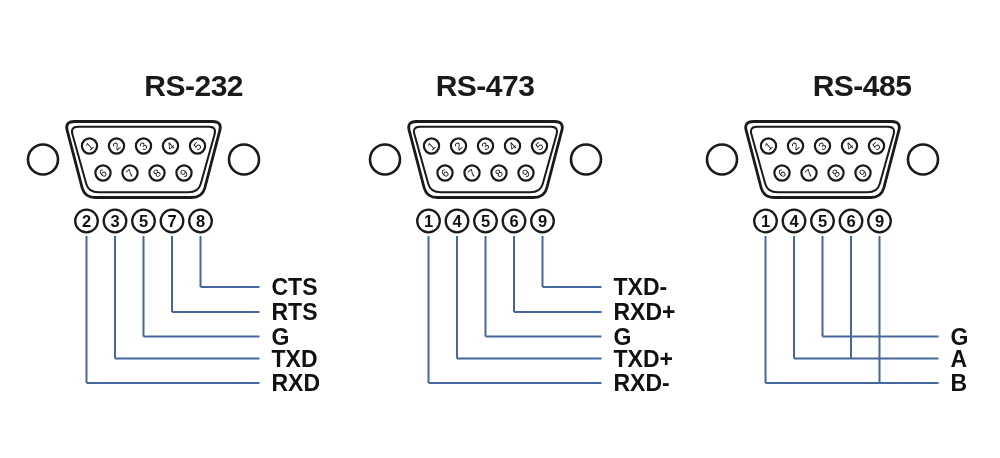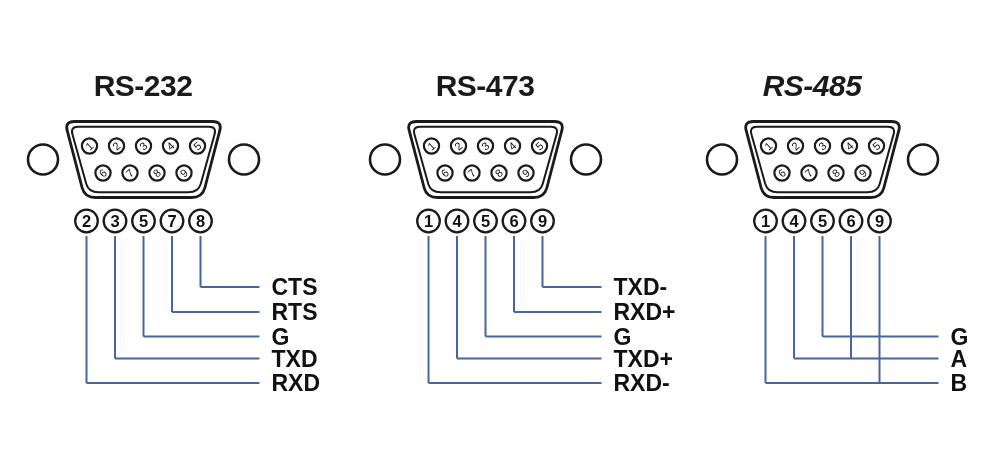--- a/index.html
+++ b/index.html
@@ -4,23 +4,23 @@
 <style>
   html,body{margin:0;padding:0;background:#ffffff;}
   body{width:1000px;height:458px;overflow:hidden;
        font-family:"Liberation Sans", sans-serif;}
   .stage{position:relative;width:1000px;height:458px;background:#ffffff;}
   .diagram-title{
     position:absolute;top:71px;width:200px;text-align:center;
     font-size:30px;font-weight:700;letter-spacing:-0.5px;color:#1a1a1a;
     line-height:30px;
   }
-  #title-0{left:43px;}
+  #title-0{left:43px;text-align:right;}
   #title-1{left:385px;}
-  #title-2{left:712px;font-style:italic;}
+  #title-2{left:762px;}
   svg{position:absolute;left:0;top:0;}
   text{font-family:"Liberation Sans", sans-serif;}
 </style>
 </head>
 <body>
 
 <div class="stage">
   <div class="diagram-title" id="title-0">RS-232</div>
   <div class="diagram-title" id="title-1">RS-473</div>
   <div class="diagram-title" id="title-2">RS-485</div>

